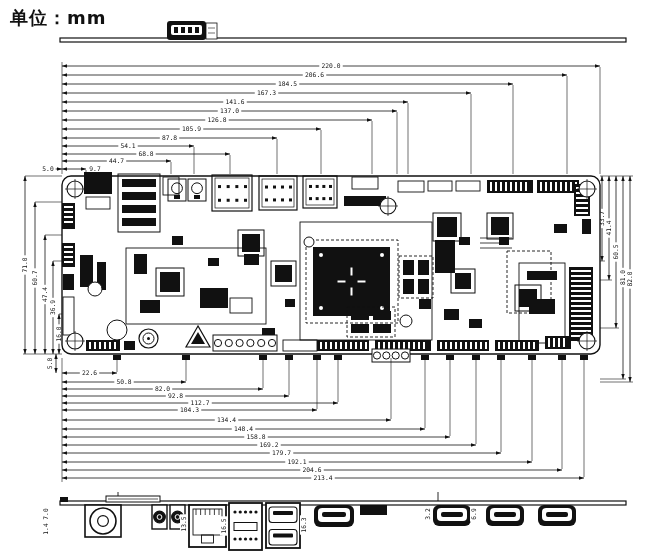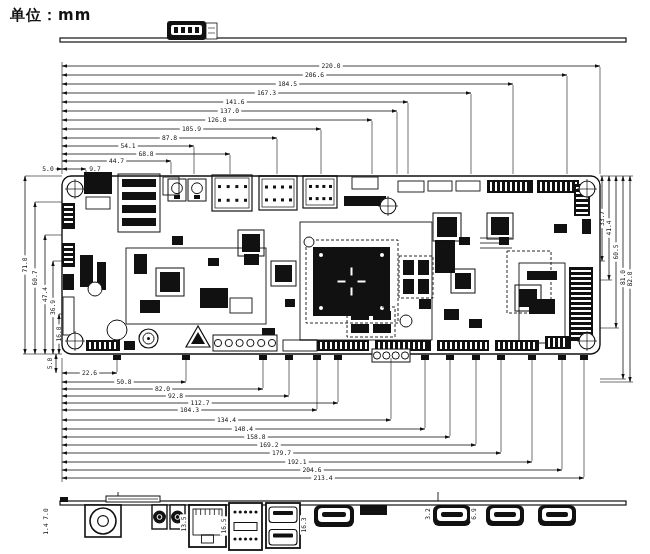--- a/index.html
+++ b/index.html
@@ -1,18 +1,18 @@
 <!DOCTYPE html>
 <html><head>
 <meta charset="utf-8">
 <style>
   html,body{margin:0;padding:0;background:#fff;}
   #stage{position:relative;width:650px;height:554px;background:#fff;overflow:hidden;
          font-family:"DejaVu Sans",sans-serif;}
-  #unit-label{position:absolute;left:10px;top:6px;font-size:15px;font-weight:bold;color:#111;
+  #unit-label{position:absolute;left:10px;top:6px;font-size:18px;font-weight:bold;color:#111;
               letter-spacing:1px;font-family:"DejaVu Sans",sans-serif;}
   svg text{font-family:"DejaVu Sans Mono","Liberation Mono",monospace;fill:#111;}
 </style>
 </head>
 <body>
 
 <div id="stage">
   <div id="unit-label">单位：mm</div>
   <svg id="dwg" width="650" height="554" viewBox="0 0 650 554">
       <g>

